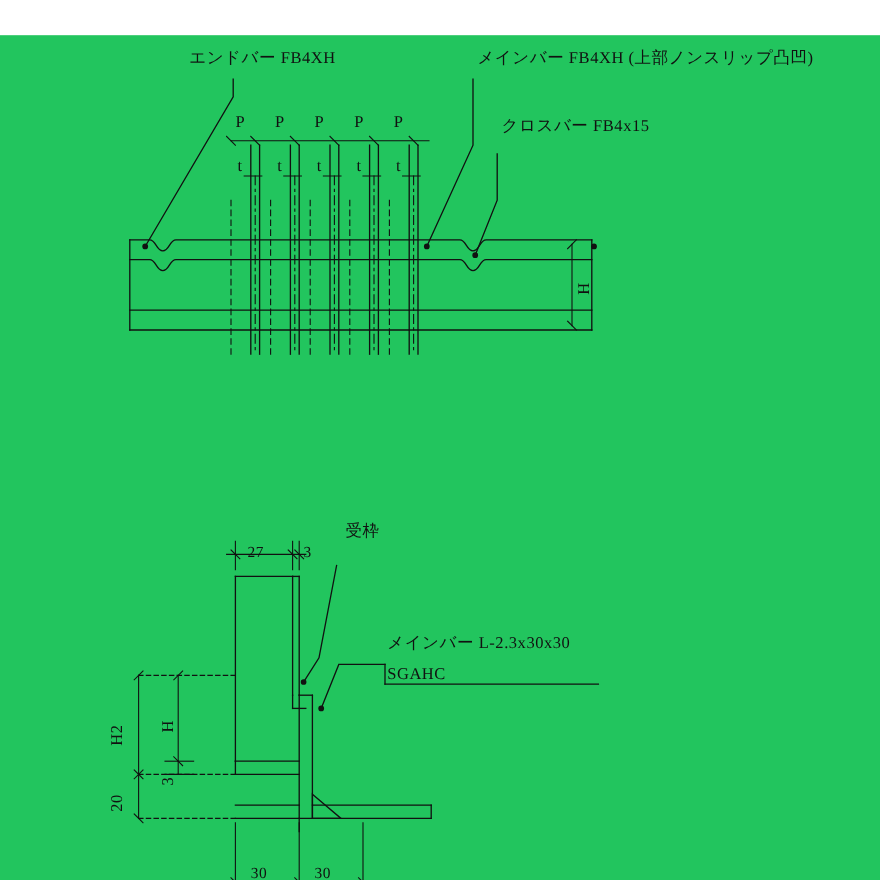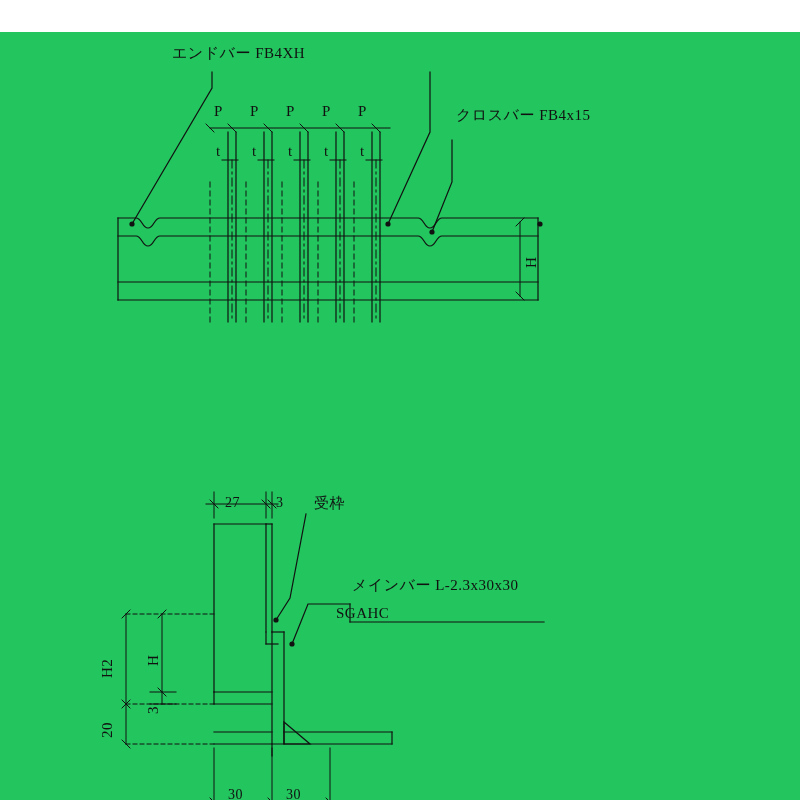--- a/index.html
+++ b/index.html
@@ -198,42 +198,43 @@
       <path d="M 206 770 L 338 770" stroke-width="1"></path>
       <g stroke-width="1">
         <path d="M 210 766 L 218 774"></path>
         <path d="M 268 766 L 276 774"></path>
         <path d="M 326 766 L 334 774"></path>
       </g>
     </g>
   </svg>
 
   <div class="lbl" style="left:172px; top:14px;">エンドバー FB4XH</div>
+  <div class="lbl" style="left:434px; top:14px;">メインバー FB4XH (上部ノンスリップ凸凹)</div>
   <div class="lbl" style="left:456px; top:76px;">クロスバー FB4x15</div>
 
   <div class="lbl" style="left:214px; top:72px;">P</div>
   <div class="lbl" style="left:250px; top:72px;">P</div>
   <div class="lbl" style="left:286px; top:72px;">P</div>
   <div class="lbl" style="left:322px; top:72px;">P</div>
   <div class="lbl" style="left:358px; top:72px;">P</div>
 
   <div class="lbl" style="left:216px; top:112px;">t</div>
   <div class="lbl" style="left:252px; top:112px;">t</div>
   <div class="lbl" style="left:288px; top:112px;">t</div>
   <div class="lbl" style="left:324px; top:112px;">t</div>
   <div class="lbl" style="left:360px; top:112px;">t</div>
 
   <div class="lbl vert" style="left:524px; top:236px;">H</div>
 
   <div class="lbl dim" style="left:225px; top:464px;">27</div>
   <div class="lbl dim" style="left:276px; top:464px;">3</div>
 
-  <div class="lbl" style="left:314px; top:464px;">受枠</div>
+  <div class="lbl" style="left:314px; top:444px;">受枠</div>
   <div class="lbl" style="left:352px; top:546px;">メインバー L-2.3x30x30</div>
-  <div class="lbl" style="left:336px; top:574px;">SGAHC</div>
+  <div class="lbl" style="left:352px; top:574px;">SGAHC</div>
 
   <div class="lbl vert" style="left:100px; top:646px;">H2</div>
   <div class="lbl vert" style="left:146px; top:634px;">H</div>
   <div class="lbl vert" style="left:146px; top:682px;">3</div>
   <div class="lbl vert" style="left:100px; top:706px;">20</div>
 
   <div class="lbl dim" style="left:228px; top:756px;">30</div>
   <div class="lbl dim" style="left:286px; top:756px;">30</div>
 
 </div>

